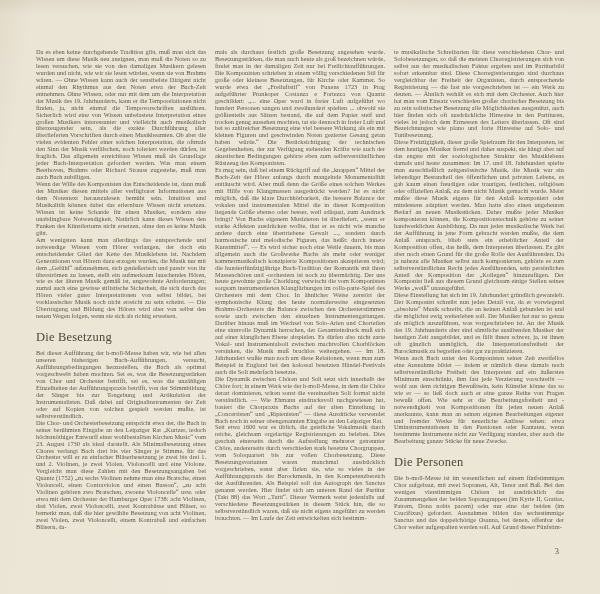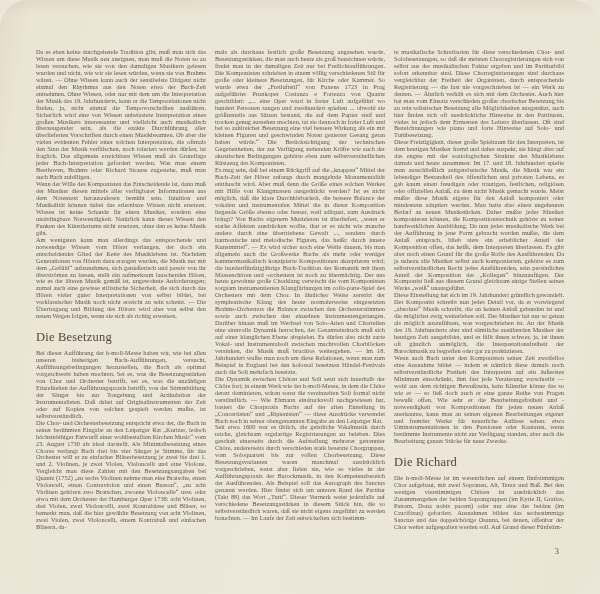--- a/index.html
+++ b/index.html
@@ -13,21 +13,20 @@
     font-family:"Liberation Serif", serif;
     background:var(--paper);
     overflow:hidden;
   }
   .page{
     position:relative;
     width:600px;height:594px;
     background:
       linear-gradient(180deg, rgba(140,118,84,0.10) 0%, rgba(140,118,84,0.0) 2.5%),
       linear-gradient(100deg, #e2dbc9 0%, #ebe5d6 5%, #ede7d9 50%, #ebe5d6 100%);
-    border-radius: 28px;
   }
   .columns{
     position:absolute;
     left:36px;
     top:49px;
     display:flex;
     gap:9px;
   }
   .col{
     width:170px;
@@ -74,18 +73,18 @@
         <p class="para">mals als durchaus festlich große Besetzung angesehen wurde. Besetzungsstärken, die man auch heute als groß bezeichnen würde, findet man in der damaligen Zeit nur bei Freilichtaufführungen. Die Komponisten schrieben in einem völlig verschiedenen Stil für große oder kleinere Besetzungen, für Kirche oder Kammer. So wurde etwa der „Freiluftstil“ von Fuxens 1723 in Prag aufgeführter Prunkoper Costanza e Fortezza von Quantz geschildert: „... eine Oper ward in freier Luft aufgeführt wo hundert Personen sangen und zweihundert spielten ... obwohl sie größtenteils aus Sätzen bestand, die auf dem Papier steif und trocken genug aussehen mochten, tat sie dennoch in freier Luft und bei so zahlreicher Besetzung eine viel bessere Wirkung als ein mit kleinen Figuren und geschwinden Noten gezierter Gesang getan haben würde.“ Die Berücksichtigung der technischen Gegebenheiten, der zur Verfügung stehenden Kräfte wie auch der akustischen Bedingungen gehörte eben zum selbstverständlichen Rüstzeug des Komponisten.</p>
         <p class="para">Es mag sein, daß bei einem Rückgriff auf die „knappen“ Mittel der Bach-Zeit der Hörer anfangs durch mangelnde Monumentalität enttäuscht wird. Aber muß denn die Größe eines solchen Werkes mit Hilfe von Klangmassen ausgedrückt werden? Ist es nicht möglich, daß die klare Durchhörbarkeit, die bessere Balance der vokalen und instrumentalen Mittel die in dieser Komposition liegende Größe ebenso oder besser, weil adäquat, zum Ausdruck bringt? Von Bachs eigenem Musizieren ist überliefert, „wenn er starke Affekten ausdrücken wollte, that er es nicht wie manche andere durch eine übertriebene Gewalt ..., sondern durch harmonische und melodische Figuren, das heißt: durch innere Kunstmittel“. — Es wird sicher noch eine Weile dauern, bis man allgemein auch die Großwerke Bachs als mehr oder weniger kammermusikalisch konzipierte Kompositionen akzeptieren wird; die hundertfünfzigjährige Bach-Tradition der Romantik mit ihren Massenchören und -orchestern ist noch zu übermächtig. Der uns heute gewohnte große Chorklang verwischt die vom Komponisten sorgsam instrumentierten Klangfärbungen im colla-parte-Spiel des Orchesters mit dem Chor. In ähnlicher Weise zerstört der symphonische Klang des heute normalerweise eingesetzten Brahms-Orchesters die Balance zwischen den Orchesterstimmen sowie auch zwischen den einzelnen Instrumentengattungen. Darüber hinaus muß im Wechsel von Solo-Arien und Chorteilen eine sinnvolle Dynamik herrschen, der Gesamteindruck muß sich auf einer klanglichen Ebene abspielen. Es dürfen also nicht zarte Vokal- und Instrumentalsoli zwischen machtvollen Chorblöcken versinken, die Musik muß bruchlos weitergehen. — Im 18. Jahrhundert wußte man noch um diese Relationen, wenn man zum Beispiel in England bei den kolossal besetzten Händel-Festivals auch die Soli mehrfach besetzte.</p>
         <p class="para">Die Dynamik zwischen Chören und Soli setzt sich innerhalb der Chöre fort; in einem Werk wie der h-moll-Messe, in dem die Chöre derart dominieren, wären sonst die vereinzelten Soli formal nicht verständlich. — Wie Ehmann eindrucksvoll nachgewiesen hat, basiert die Chorpraxis Bachs auf der alten Einteilung in „Concertisten“ und „Ripienisten“ — diese Ausdrücke verwendet Bach noch in seiner obengenannten Eingabe an den Leipziger Rat.</p>
         <p class="para">Seit etwa 1600 war es üblich, die geistliche Vokalmusik durch reiche, gleichsam orgelartige Registrierungen zu beleben. Dies geschah einerseits durch die Aufstellung mehrerer getrennter Chöre, andererseits durch verschieden stark besetzte Chorgruppen, vom Soloquartett bis zur vollen Chorbesetzung. Diese Besetzungsvarianten waren manchmal ausdrücklich vorgeschrieben, sonst aber fielen sie, wie so vieles in der Aufführungspraxis der Barockmusik, in den Kompetenzbereich der Ausführenden. Als Beispiel soll das Autograph des Sanctus genannt werden. Hier findet sich am unteren Rand der Partitur (Takt 88) das Wort „Tutti“. Dieser Vermerk weist jedenfalls auf verschiedene Besetzungsstärken in diesem Stück hin, die so selbstverständlich waren, daß sie nicht eigens angeführt zu werden brauchten. — Im Laufe der Zeit entwickelten sich bestimm-</p>
       </div>
       <div class="col">
         <p class="para">te musikalische Schreibarten für diese verschiedenen Chor- und Solobesetzungen, so daß die meisten Chorregistrierungen sich von selbst aus der musikalischen Faktur ergeben und im Partiturbild sofort erkennbar sind. Diese Chorregistrierungen sind durchaus vergleichbar der Freiheit der Organisten, durch entsprechende Registrierung — die fast nie vorgeschrieben ist — ein Werk zu deuten. — Ähnlich verhält es sich mit dem Orchester. Auch hier hat man vom Einsatz verschieden großer chorischer Besetzung bis zu rein solistischer Besetzung alle Möglichkeiten ausgenützt, auch hier finden sich oft ausdrückliche Hinweise in den Partituren, vieles ist jedoch dem Ermessen des Leiters überlassen. Oft sind Bezeichnungen wie piano und forte Hinweise auf Solo- und Tuttibesetzung.</p>
         <p class="para">Diese Freizügigkeit, dieser große Spielraum für den Interpreten, ist dem heutigen Musiker fremd und daher suspekt, sie hängt aber auf das engste mit der soziologischen Struktur des Musiklebens damals und heute zusammen: Im 17. und 18. Jahrhundert spielte man ausschließlich zeitgenössische Musik, die Musik war ein lebendiger Bestandteil des öffentlichen und privaten Lebens, es gab kaum einen freudigen oder traurigen, festlichen, religiösen oder offiziellen Anlaß, zu dem nicht Musik gemacht wurde. Meist mußte diese Musik eigens für den Anlaß komponiert oder mindestens adaptiert werden. Man hatte also einen ungeheuren Bedarf an neuen Musikstücken. Daher mußte jeder Musiker komponieren können, die Kompositionstechnik gehörte zu seiner handwerklichen Ausbildung. Da nun jedes musikalische Werk bei der Aufführung in jene Form gebracht werden mußte, die dem Anlaß entsprach, blieb stets ein erheblicher Anteil der Komposition offen, das heißt, dem Interpreten überlassen. Es gibt aber noch einen Grund für die große Rolle des Ausführenden: Da ja nahezu alle Musiker selbst auch komponierten, gehörte es zum selbstverständlichen Recht jedes Ausführenden, sein persönliches Anteil der Komposition der „Kollegen“ hinzuzufügen. Der Komponist ließ aus diesem Grund gleichsam einige Stellen seines Werks „weiß“ unausgeführt.</p>
         <p class="para">Diese Einstellung hat sich im 19. Jahrhundert gründlich gewandelt. Der Komponist schreibt nun jedes Detail vor, da er vorwiegend „absolute“ Musik schreibt, die an keinen Anlaß gebunden ist und die möglichst ewig weiterleben soll. Der Musiker hat nur so genau als möglich auszuführen, was vorgeschrieben ist. An der Musik des 19. Jahrhunderts aber sind sämtliche ausübenden Musiker der heutigen Zeit ausgebildet, und es fällt ihnen schwer, ja, ist ihnen oft gänzlich unmöglich, die Interpretationsfreiheit der Barockmusik zu begreifen oder gar zu praktizieren.</p>
         <p class="para">Wenn auch Bach unter den Komponisten seiner Zeit zweifellos eine Ausnahme bildet — indem er nämlich diese damals noch selbstverständliche Freiheit des Interpreten auf ein äußerstes Minimum einschränkt, ihm fast jede Verzierung vorschreibt — wohl aus dem richtigen Bewußtsein, kein Künstler könne das so wie er — so ließ doch auch er eine ganze Reihe von Fragen bewußt offen. Wie sehr er die Bearbeitungsfreiheit und -notwendigkeit von Kompositionen für jeden neuen Anlaß anerkannte, kann man an seinen eigenen Bearbeitungen eigener und fremder Werke für neuerliche Anlässe sehen: etwa Uminstrumentationen in den Passionen oder Kantaten, wenn bestimmte Instrumente nicht zur Verfügung standen, aber auch die Bearbeitung ganzer Stücke für neue Zwecke.</p>
-        <h2 class="heading">Die Richard</h2>
+        <h2 class="heading">Die Personen</h2>
         <p class="para">Die h-moll-Messe ist im wesentlichen auf einem fünfstimmigen Chor aufgebaut, mit zwei Sopranen, Alt, Tenor und Baß. Bei den wenigen vierstimmigen Chören ist ausdrücklich das Zusammengehen der beiden Soprangruppen (im Kyrie II, Gratias, Patrem, Dona nobis pacem) oder nur eine der beiden (im Crucifixus) gefordert. Ausnahmen bilden das sechsstimmige Sanctus und das doppelchörige Osanna, bei denen, offenbar der Chor weiter aufgespalten werden soll. Auf Grund dieser Fünfstim-</p>
       </div>
     </div>
   <div class="page-number">3</div>
 </div>
 
 </body></html>

